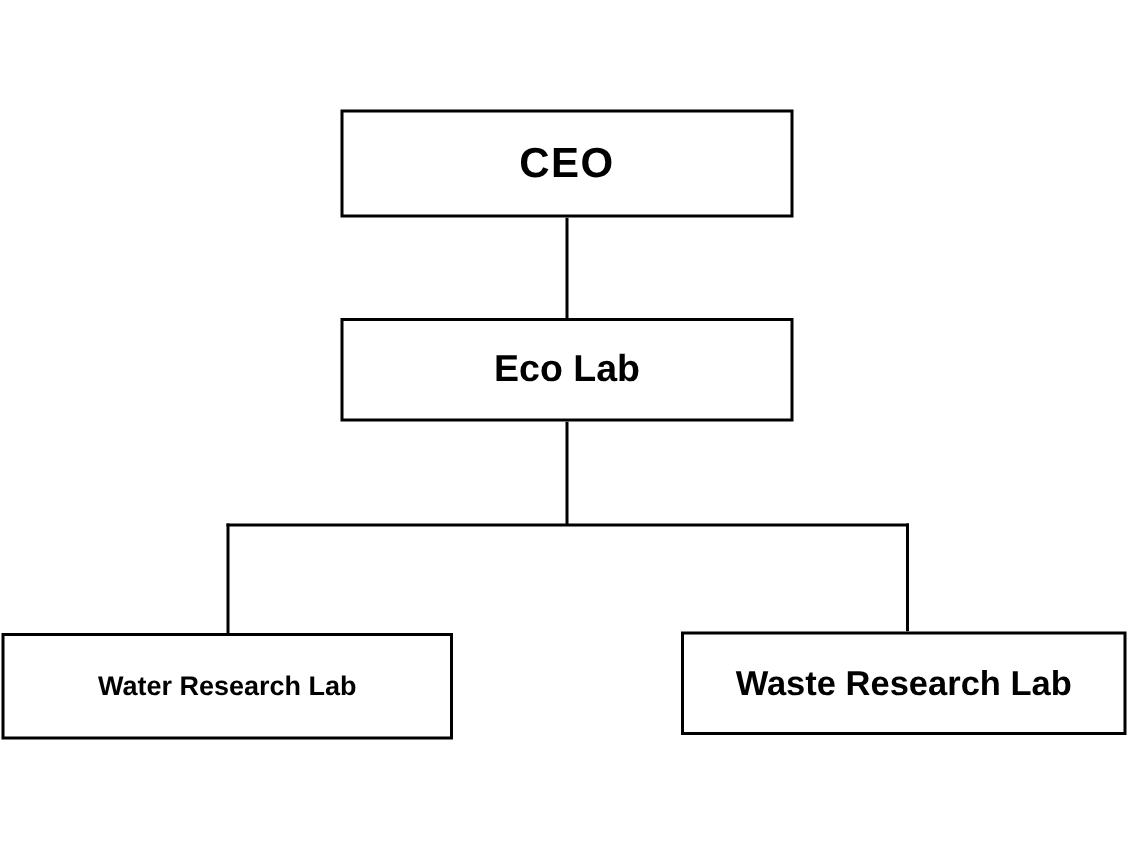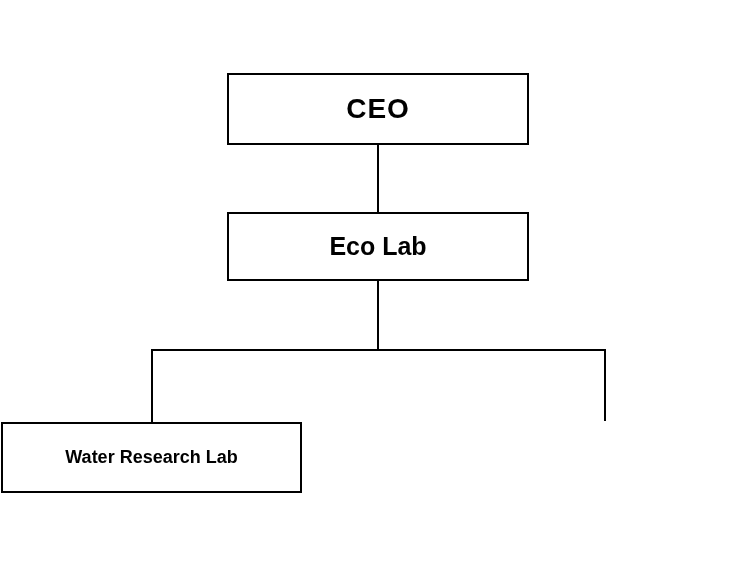--- a/index.html
+++ b/index.html
@@ -59,14 +59,17 @@
   </div>
 
   <div class="node" id="node-eco">
     <span>Eco Lab</span>
   </div>
 
   <div class="node" id="node-water">
     <span>Water Research Lab</span>
   </div>
 
+  <div class="node" id="node-waste">
+    <span>Waste Research Lab</span>
+  </div>
 
 </div>
 
 </body></html>

